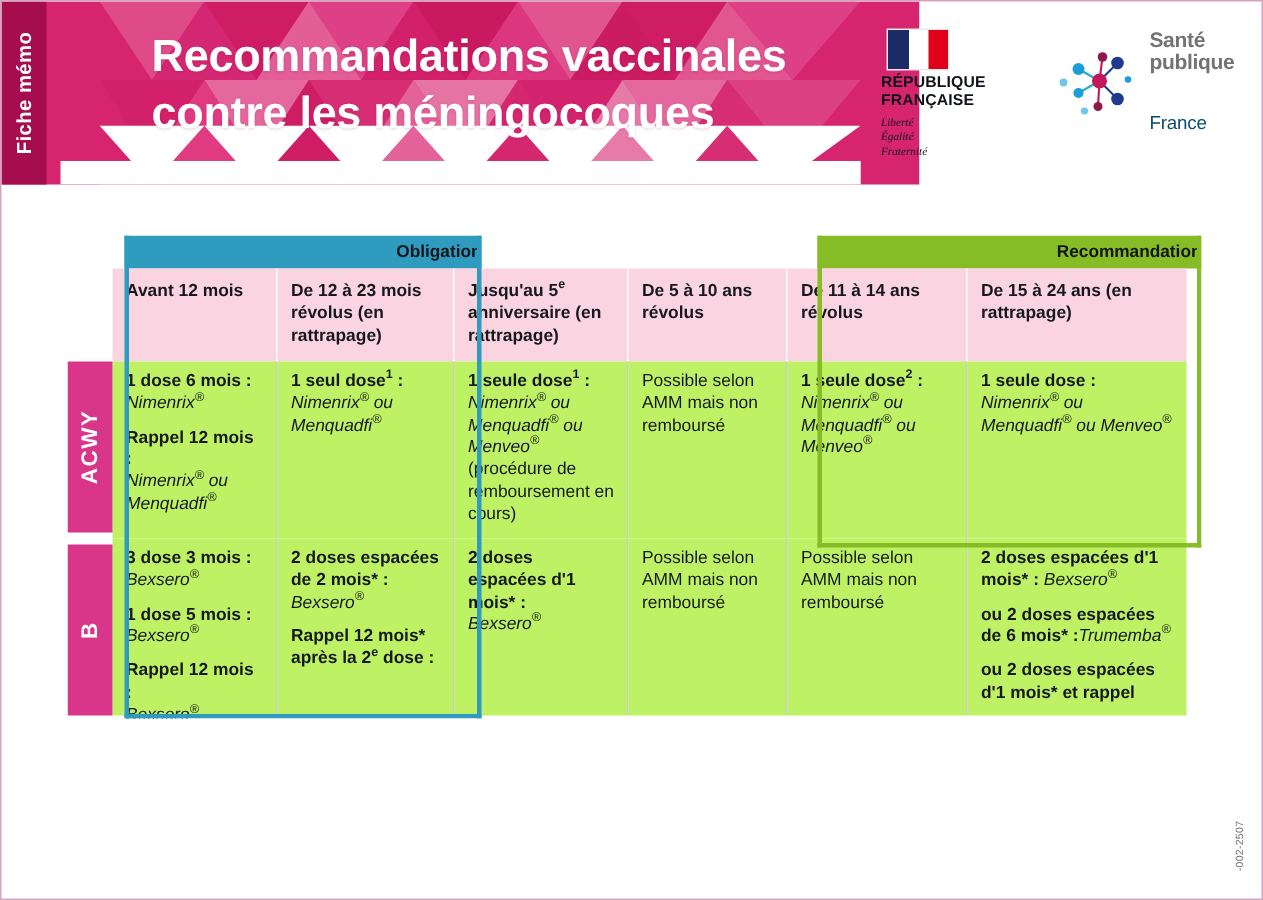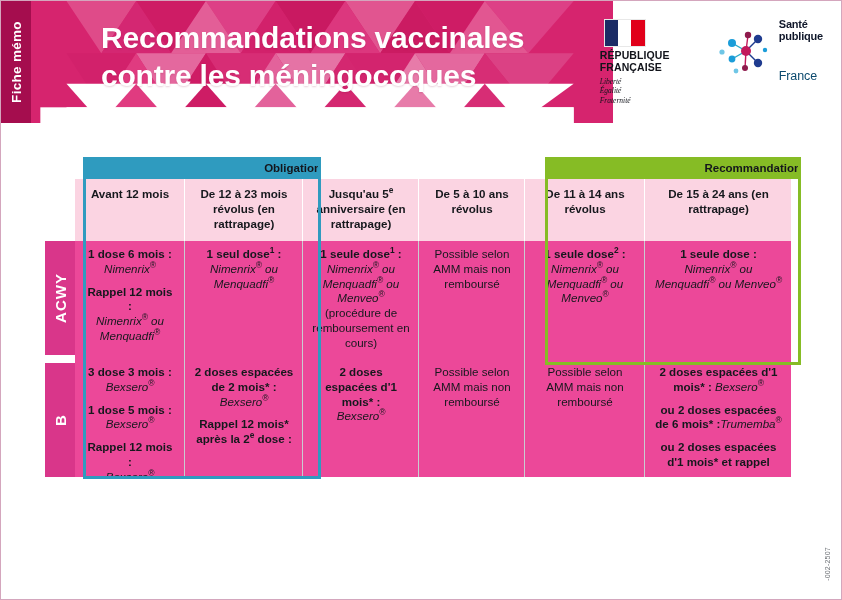--- a/index.html
+++ b/index.html
@@ -110,23 +110,23 @@
     font-style: italic;
     font-size: 7.5px;
     color: #11131a;
     line-height: 1.3;
   }
   .sp-logo { display: flex; align-items: center; gap: 7px; }
   .sp-mark { width: 54px; height: 50px; }
   .sp-text { line-height: 1.08; }
   .sp-text .s1, .sp-text .s2 {
     display: block;
-    font-size: 11px;
-    font-weight: bold;
-    color: #0f172a;
+    font-size: 14px;
+    font-weight: bold;
+    color: #737373;
     letter-spacing: -0.2px;
   }
   .sp-text .s3 {
     display: block;
     font-size: 12.5px;
     color: #0c4a6e;
     letter-spacing: -0.1px;
     margin-top: 27px;
   }
 
@@ -200,30 +200,29 @@
   }
 
   .hdr-spacer { flex: 0 0 30px; }
 
   .hcell, .cell {
     box-sizing: border-box;
     padding: 6px 8px 14px 9px;
     font-size: 11.6px;
     color: #16181d;
     line-height: 1.28;
-    text-align: center;
   }
   .hcell {
     background: #fbd4e2;
     font-weight: bold;
     padding-top: 8px;
     height: 62px;
   }
   .cell {
-    background: #ec4899;
+    background: #bef264;
     border-right: 1px solid #c9ccd1;
   }
   .cell:last-child { border-right: none; }
   .hcell { border-right: 1px solid #ffffff; }
   .hcell:last-child { border-right: none; }
 
   
   .c1 { flex: 0 0 110px; width: 110px; }
   .c2 { flex: 0 0 118px; width: 118px; }
   .c3 { flex: 0 0 116px; width: 116px; }

